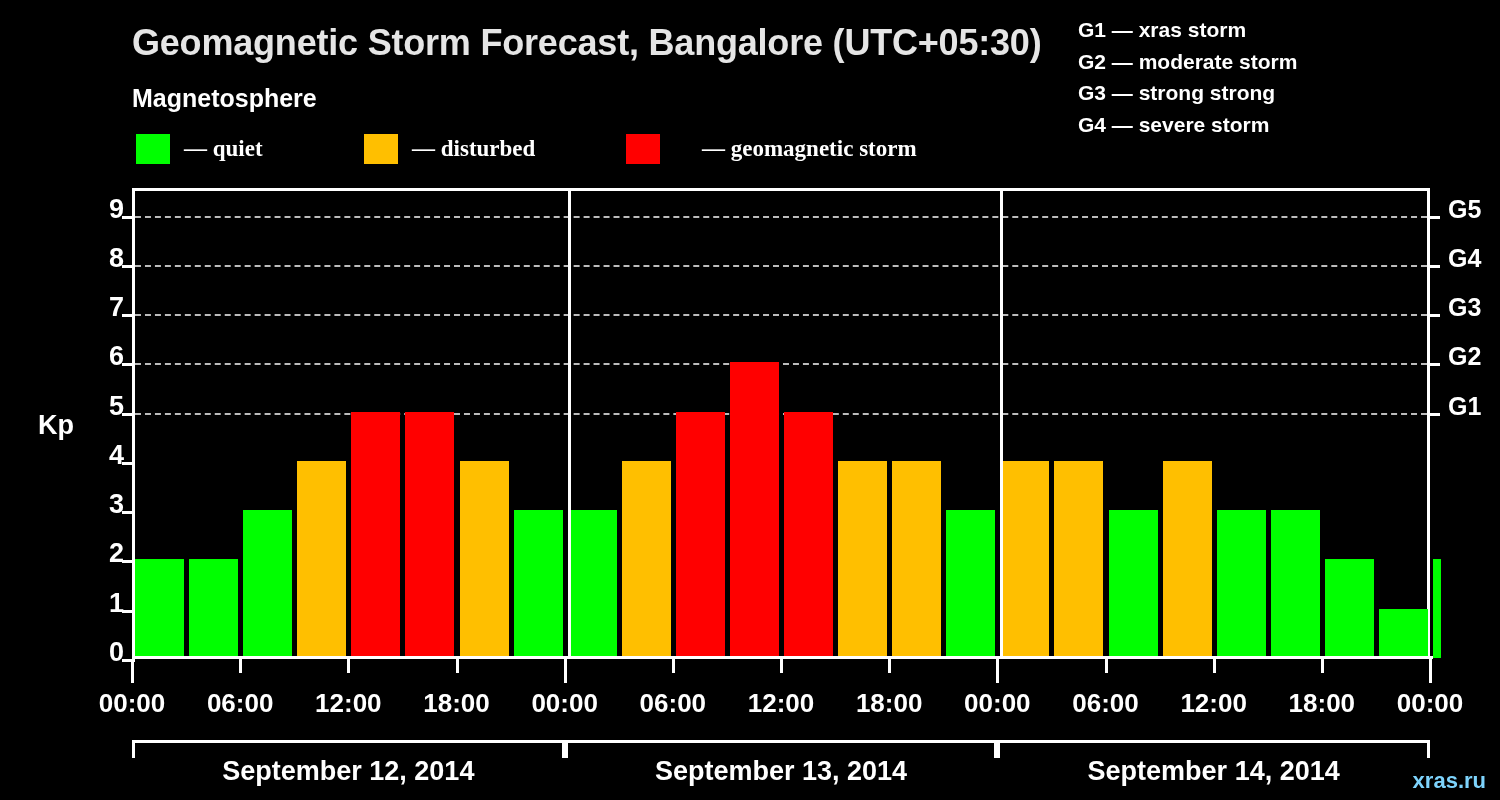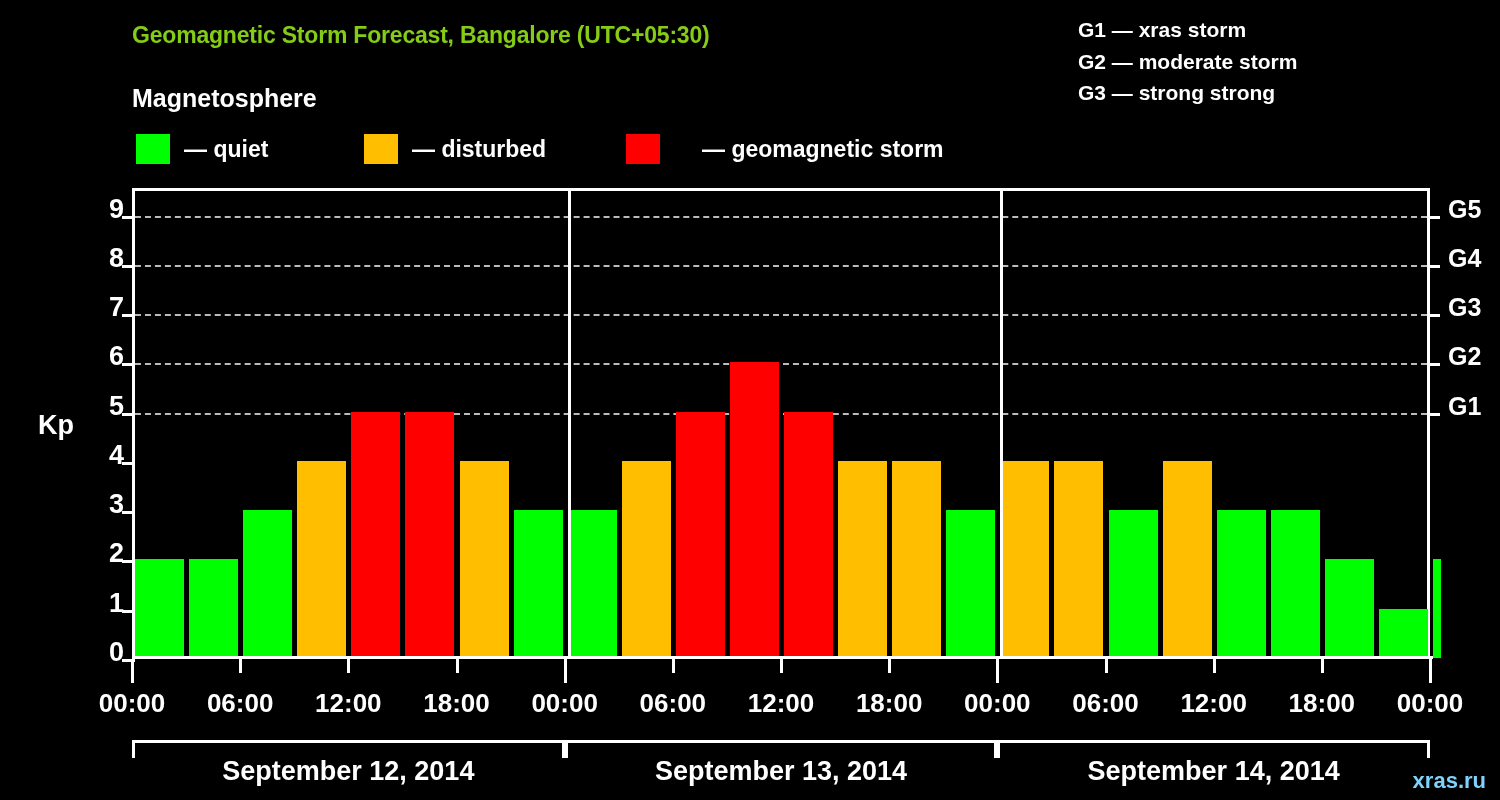--- a/index.html
+++ b/index.html
@@ -6,31 +6,31 @@
   body{
     width:1500px;height:800px;background:#000;overflow:hidden;
     font-family:"Liberation Sans", sans-serif;color:#fff;
     position:relative;
   }
   .wrap{position:absolute;inset:0;}
 
   
   .title{
     position:absolute;left:132px;top:22px;
-    font-size:23px;font-weight:bold;color:#84cc16;white-space:nowrap;
+    font-size:36px;font-weight:bold;color:#e5e5e5;white-space:nowrap;
     letter-spacing:-0.2px;
   }
   .subtitle{
     position:absolute;left:132px;top:84px;
     font-size:25px;font-weight:bold;color:#fff;
   }
 
   
   .legend{position:absolute;left:136px;top:133px;height:32px;}
-  .lg-item{position:absolute;display:flex;align-items:center;height:32px;white-space:nowrap;}
+  .lg-item{position:absolute;display:flex;align-items:center;height:32px;white-space:nowrap;font-family:Liberation Serif, serif;}
   .lg-sw{width:34px;height:30px;display:inline-block;}
   .lg-txt{font-size:23px;font-weight:bold;margin-left:14px;}
 
   
   .gscale{position:absolute;left:1078px;top:14px;}
   .gscale-row{font-size:21px;font-weight:bold;line-height:31.5px;white-space:nowrap;}
 
   
   .plot-area{
     position:absolute;left:132px;top:188px;width:1298px;height:470px;
@@ -100,20 +100,21 @@
       <div class="lg-item" style="left: 490px; gap: 28px;">
         <span class="lg-sw" style="background: rgb(255, 0, 0);"></span>
         <span class="lg-txt">— geomagnetic storm</span>
       </div>
     </div>
 
   <div class="gscale" id="gscale">
       <div class="gscale-row">G1 — xras storm</div>
       <div class="gscale-row">G2 — moderate storm</div>
       <div class="gscale-row">G3 — strong strong</div>
+      <div class="gscale-row">G4 — severe storm</div>
     </div>
 
   <div class="plot-area" id="plot">
     <div id="gridlines">
         <div class="grid-line" style="top: 221.684px;"></div>
         <div class="grid-line" style="top: 172.421px;"></div>
         <div class="grid-line" style="top: 123.158px;"></div>
         <div class="grid-line" style="top: 73.8947px;"></div>
         <div class="grid-line" style="top: 24.6316px;"></div>
       </div>

